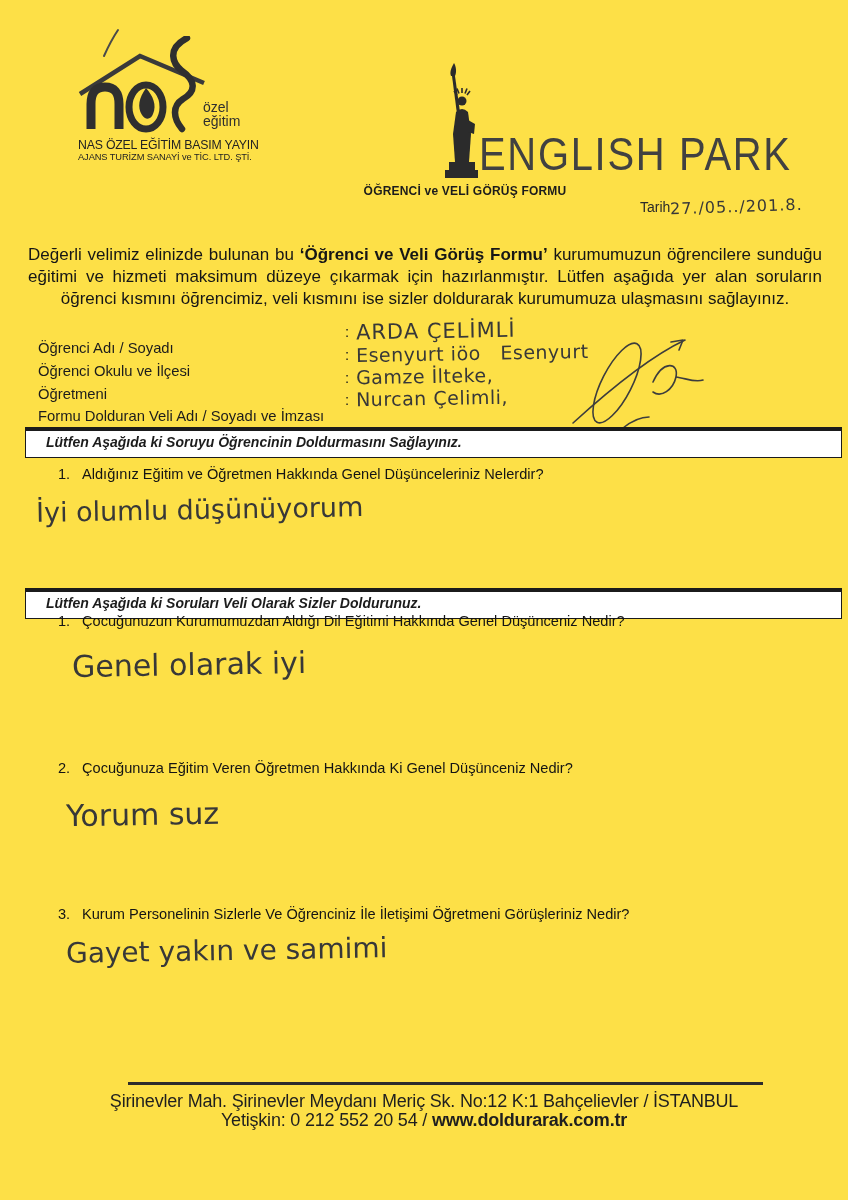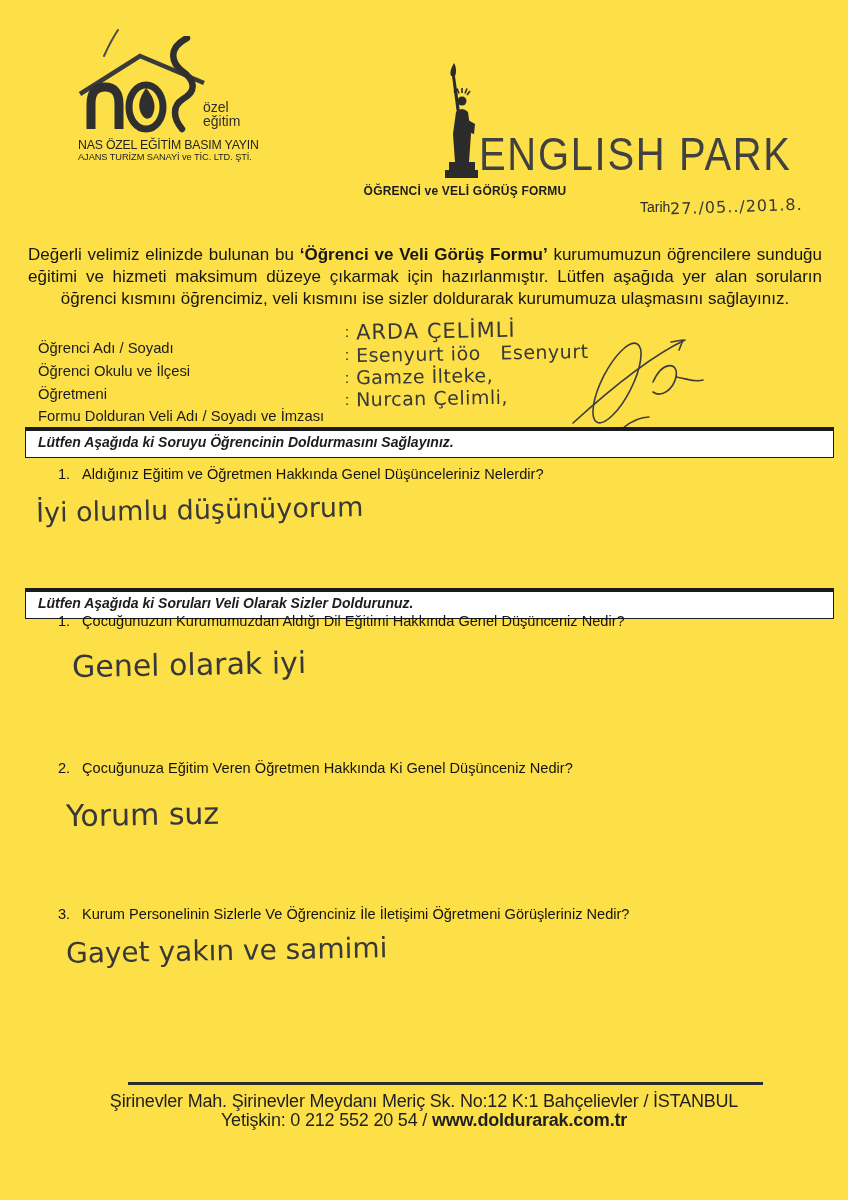--- a/index.html
+++ b/index.html
@@ -32,21 +32,21 @@
   .fields{position:absolute;left:38px;top:322px;width:700px;}
   .field-row{position:relative;height:22.8px;font-size:14.8px;}
   .field-label{position:absolute;left:0;top:2px;margin-top:16px;}
   .field-colon{position:absolute;left:307px;top:2px;}
   .field-value{position:absolute;left:318px;top:-3px;font-size:19px;transform:rotate(-1deg);letter-spacing:.5px;}
   .caps-value{font-size:21px;letter-spacing:1px;}
   .signature{position:absolute;left:565px;top:320px;}
   .pen-mark{position:absolute;left:100px;top:28px;}
 
   .section-box{position:absolute;left:25px;width:795px;height:21px;border:1.5px solid #1b1b1b;
-               border-top-width:4px;padding:3px 0 2px 12px;font-size:14px;font-weight:bold;font-style:italic;
+               border-top-width:4px;padding:3px 0 2px 20px;font-size:14px;font-weight:bold;font-style:italic;
                background:#fff;}
   .box-student{top:427px;}
   .box-parent{top:574px;margin-top:14px;}
 
   .question{position:absolute;left:58px;font-size:14.6px;display:flex;color:#141414;}
   .q-num{width:24px;flex:none;}
   .answer{position:absolute;transform:rotate(-1deg);}
 
   .footer-rule{position:absolute;left:128px;top:1082px;width:635px;height:3px;background:#2c2c2c;}
   .footer-line{position:absolute;left:0;width:848px;text-align:center;font-size:18px;color:#1f1f1f;letter-spacing:-0.2px;}

